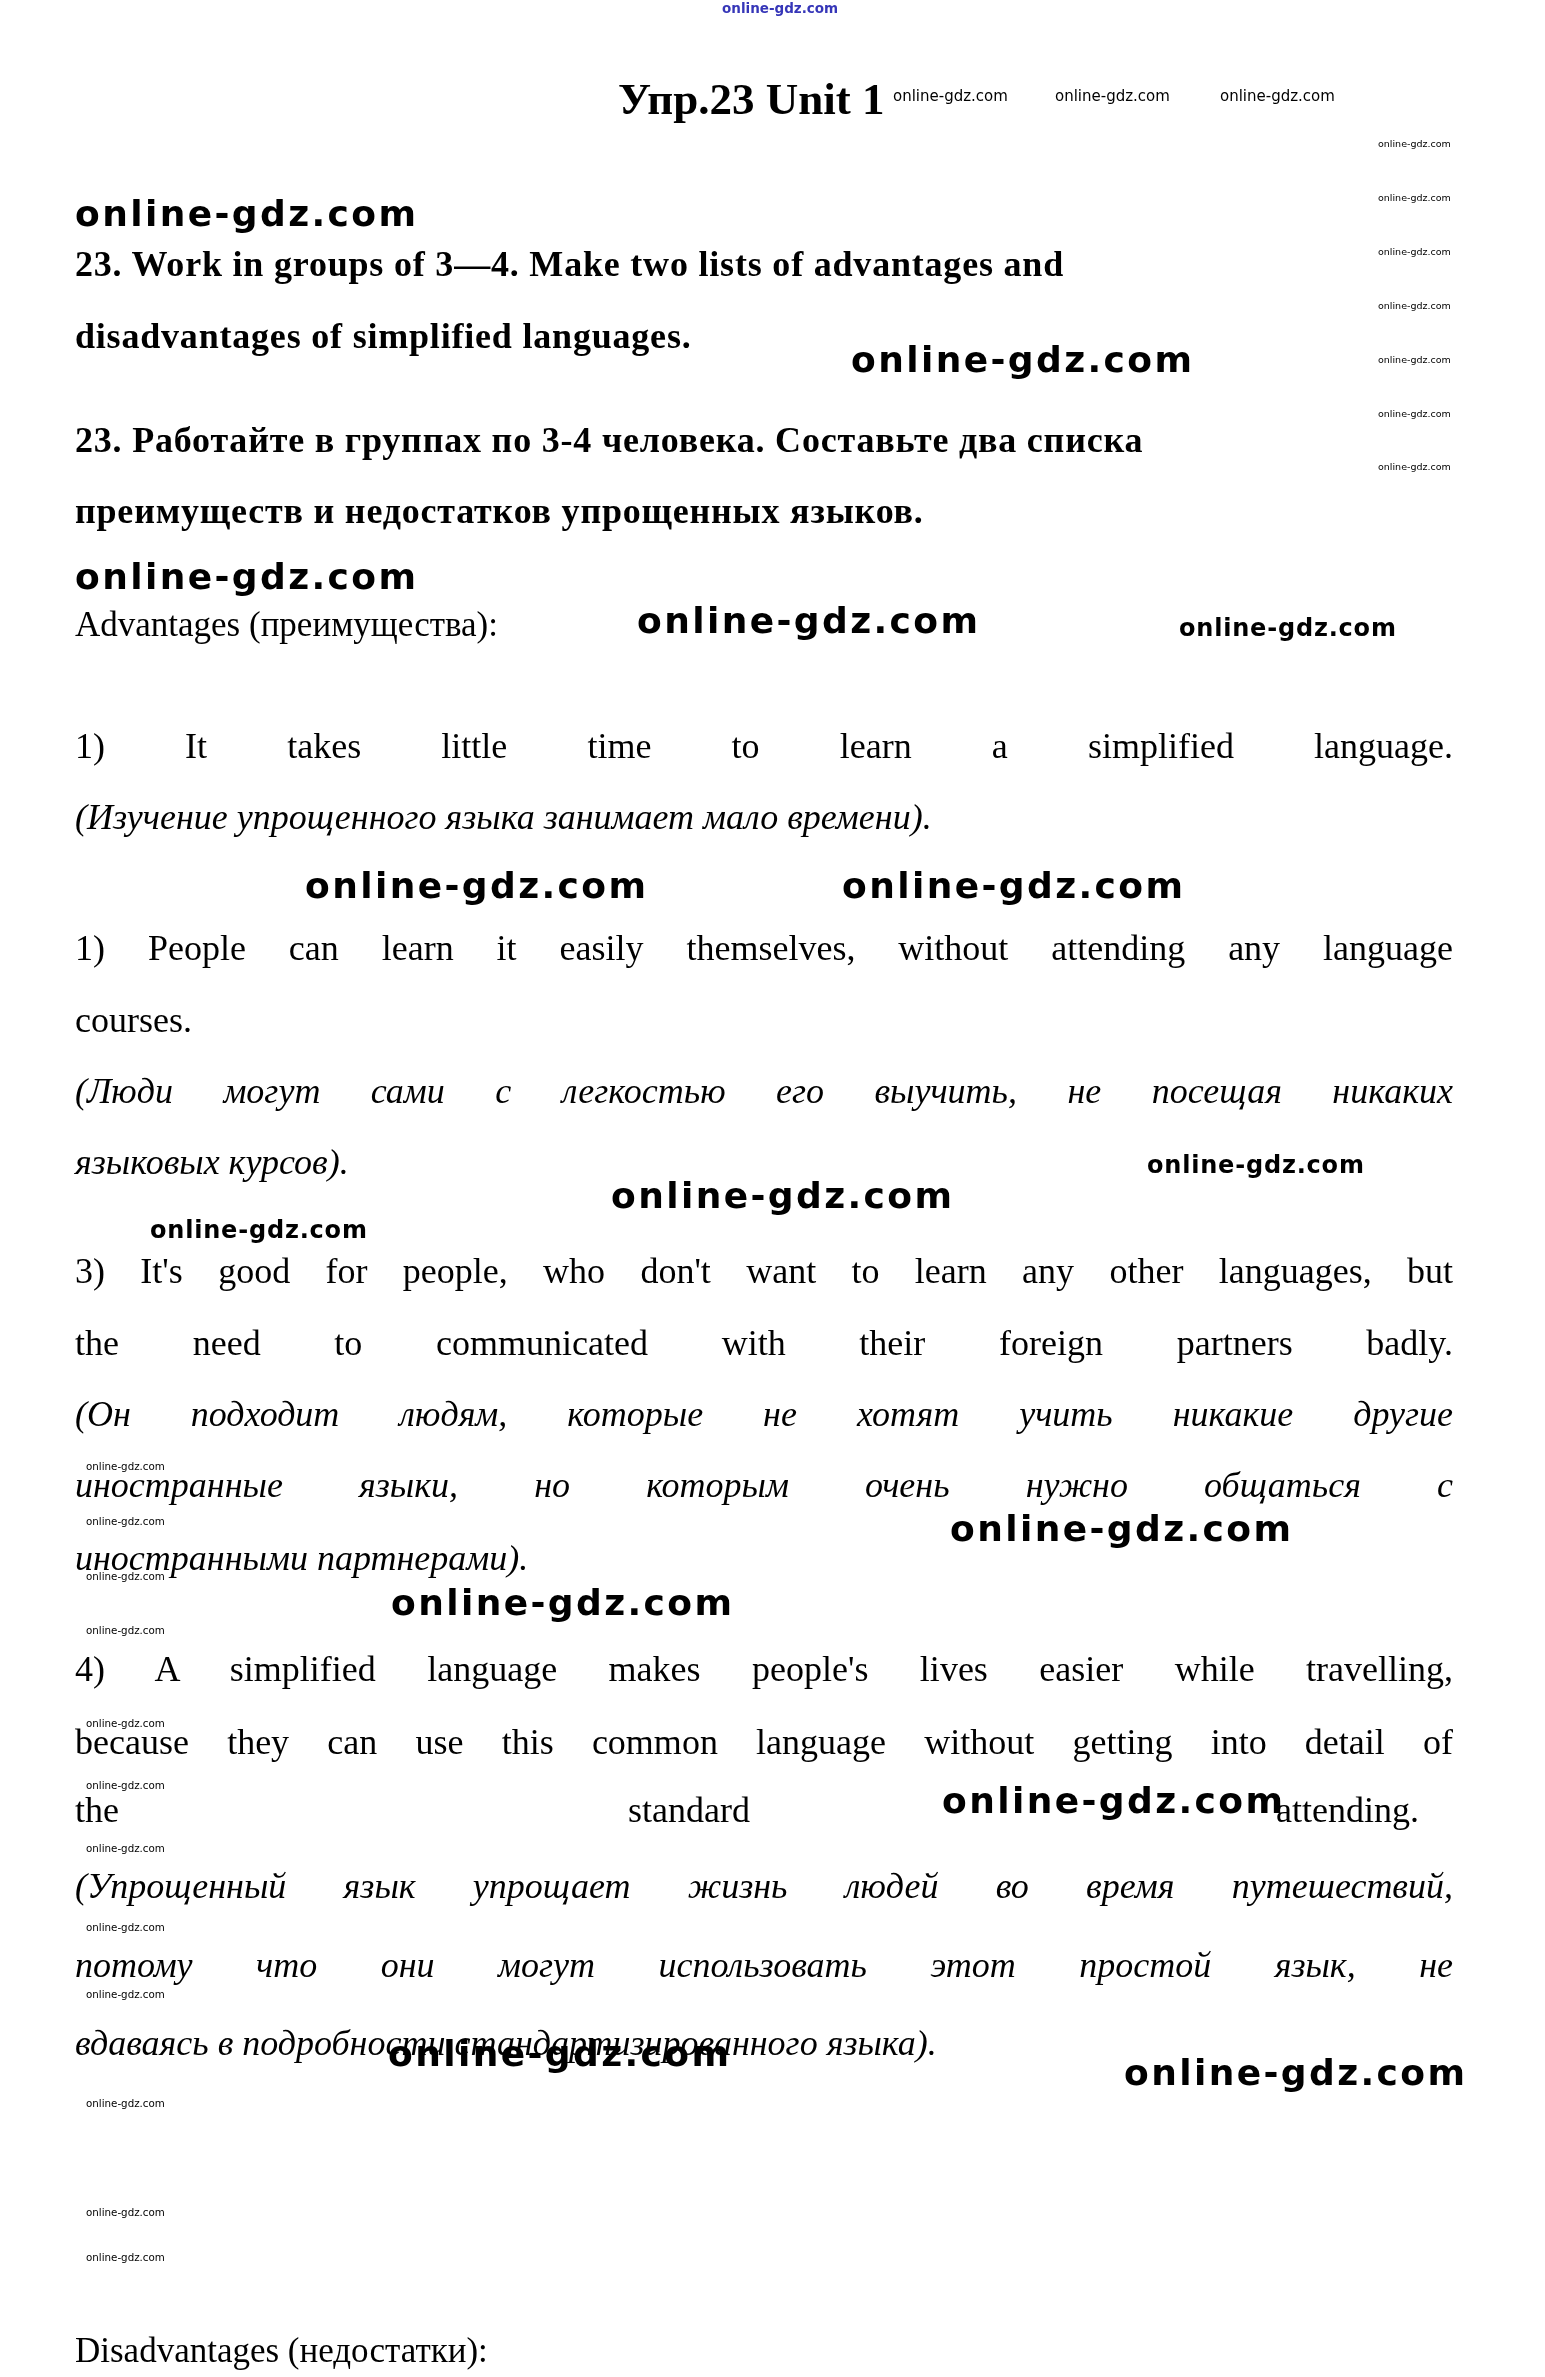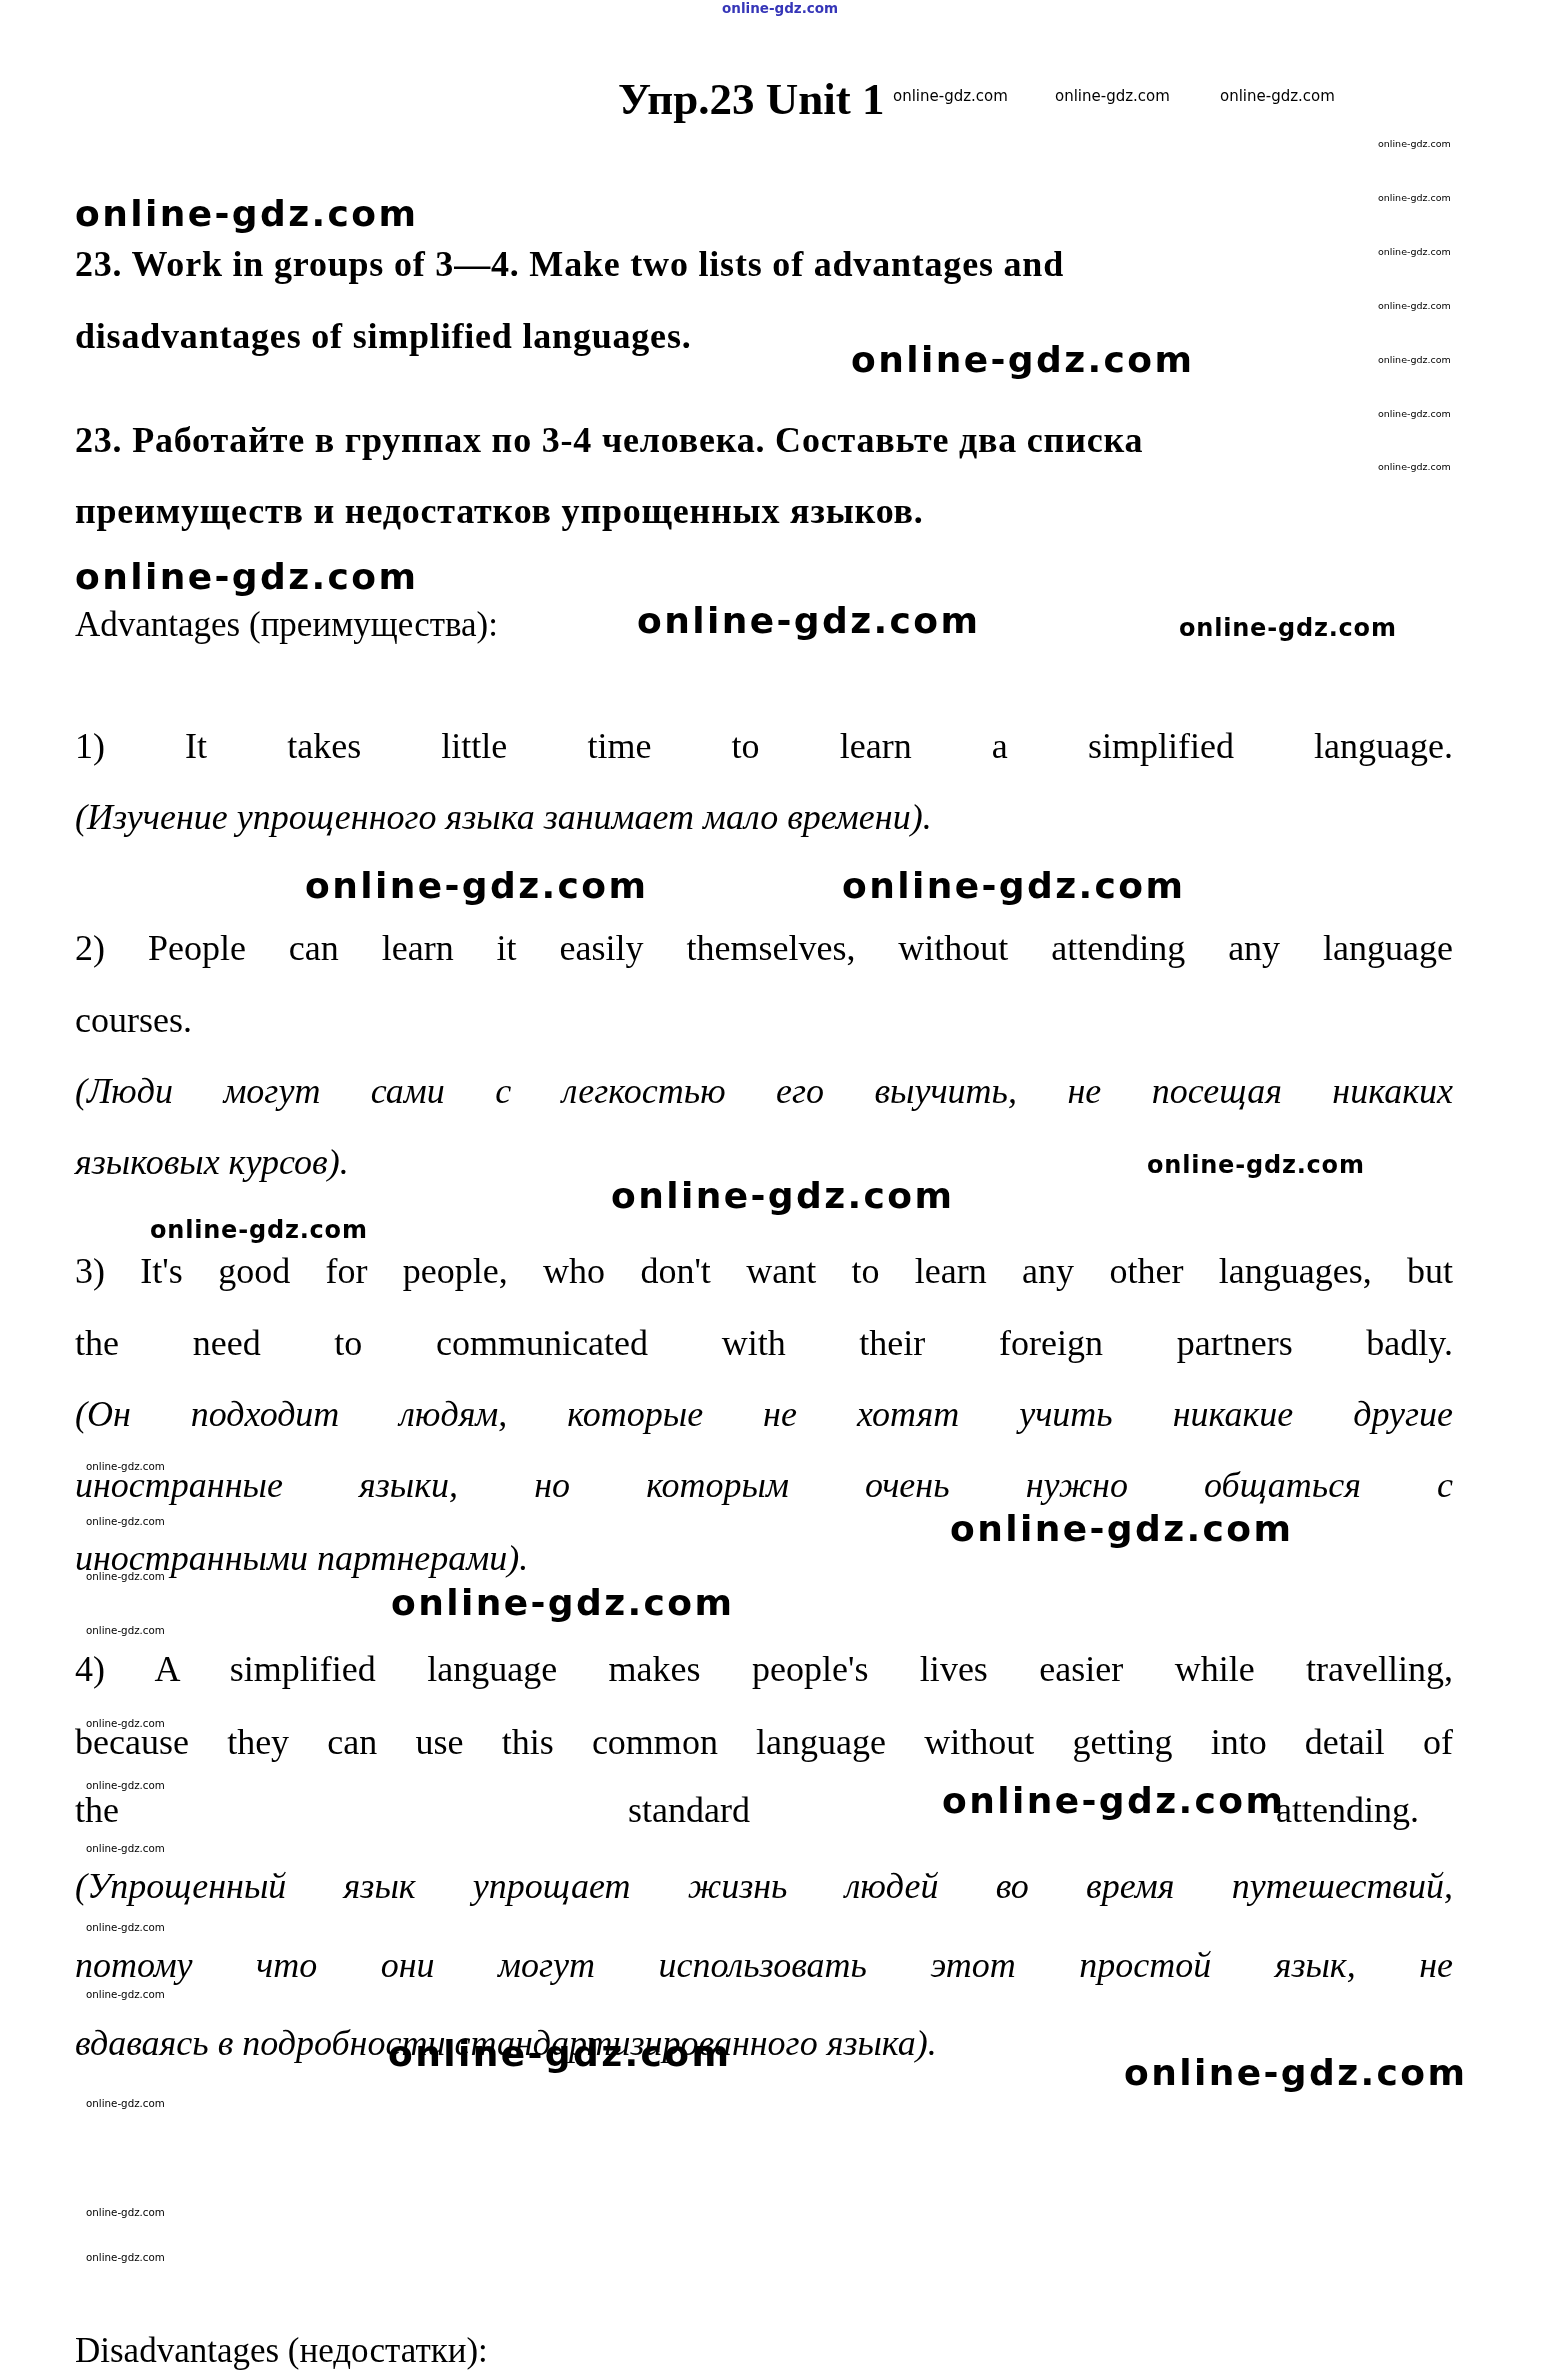--- a/index.html
+++ b/index.html
@@ -62,21 +62,21 @@
   <div class="line b" style="top:245px">23. Work in groups of 3—4. Make two lists of advantages and</div>
   <div class="line b" style="top:317px">disadvantages of simplified languages.</div>
   <div class="line b" style="top:421px">23. Работайте в группах по 3-4 человека. Составьте два списка</div>
   <div class="line heading" style="top:606px">Advantages (преимущества):</div>
 
   <div class="line b" style="top:492px">преимуществ и недостатков упрощенных языков.</div>
 
   <div class="line just" style="top:727px">1) It takes little time to learn a simplified language.</div>
   <div class="line it" style="top:798px">(Изучение упрощенного языка занимает мало времени).</div>
 
-  <div class="line just" style="top:929px">2) People can learn it easily themselves, without attending any language</div>
+  <div class="line just" style="top:929px">1) People can learn it easily themselves, without attending any language</div>
   <div class="line" style="top:1001px">courses.</div>
   <div class="line it just" style="top:1072px">(Люди могут сами с легкостью его выучить, не посещая никаких</div>
   <div class="line it" style="top:1143px">языковых курсов).</div>
 
   <div class="line just" style="top:1252px">3) It's good for people, who don't want to learn any other languages, but</div>
   <div class="line just" style="top:1324px">the need to communicated with their foreign partners badly.</div>
   <div class="line it just" style="top:1395px">(Он подходит людям, которые не хотят учить никакие другие</div>
   <div class="line it just" style="top:1466px">иностранные языки, но которым очень нужно общаться с</div>
   <div class="line it" style="top:1539px">иностранными партнерами).</div>
 

